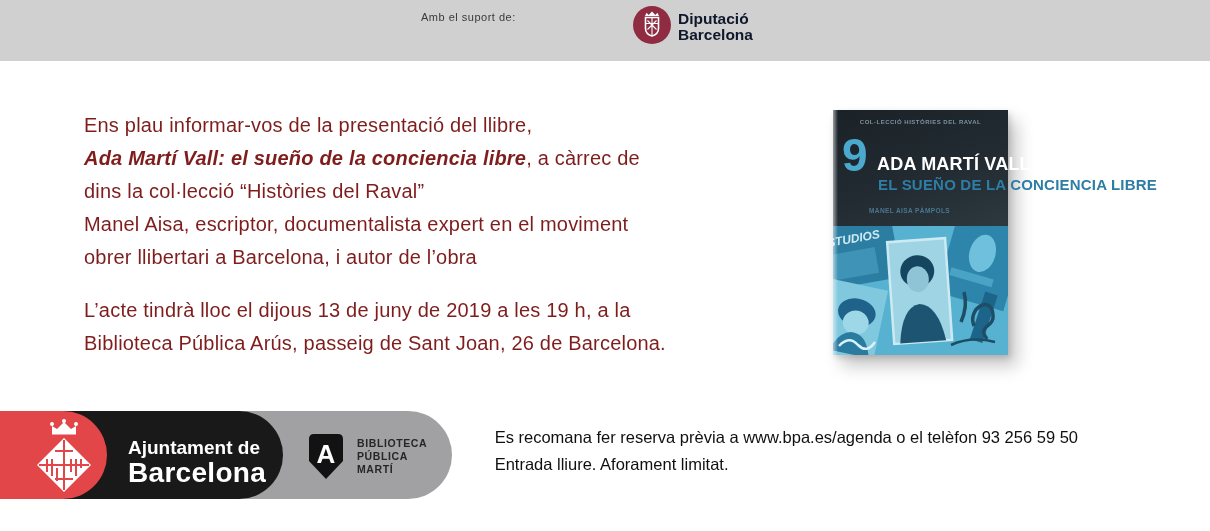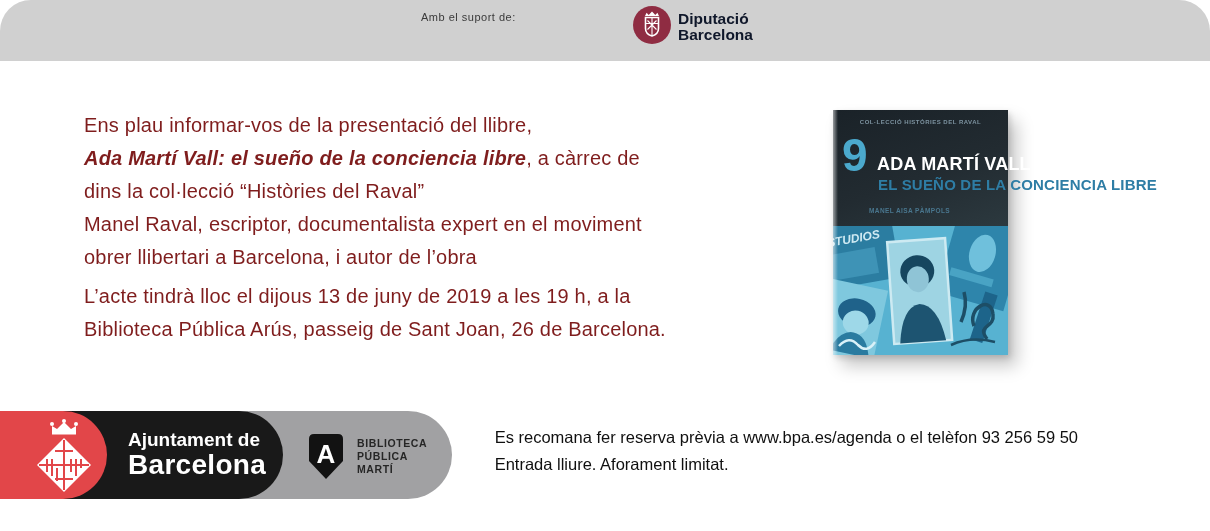--- a/index.html
+++ b/index.html
@@ -1,32 +1,32 @@
 <!DOCTYPE html>
 <html><head>
 <meta charset="utf-8">
 <style>
   * { margin:0; padding:0; box-sizing:border-box; }
   html,body { background:#ffffff; }
   body { font-family:"Liberation Sans", sans-serif; }
   .page {
     position:relative; width:1210px; height:531px; background:#ffffff;
-    overflow:hidden; margin:0 auto;border-radius:31px;
+    overflow:hidden; margin:0 auto;
   }
 
   
   .top-banner { position:absolute; left:0; top:0; width:1210px; height:61px; background:#d0d0d0; }
   .support-label { position:absolute; left:421px; top:11px; font-size:11px; letter-spacing:0.5px; color:#3a3a3a; }
   .dipu-logo-circle { position:absolute; left:633px; top:6px; width:38px; height:38px; }
   .dipu-wordmark { position:absolute; left:678px; top:11px; font-size:15.5px; font-weight:bold; line-height:16px; color:#0f172a; }
 
   
   .invite { position:absolute; left:84px; top:109px; width:660px; text-align:left;
             font-size:20px; line-height:33px; color:#7f1d1d; letter-spacing:0.2px; }
-  .invite .para2 { margin-top:6px; }
+  .invite .para2 { margin-top:20px; }
   .book-title-inline { font-weight:bold; font-style:italic; }
 
   
   .book { position:absolute; left:833px; top:110px; width:175px; height:245px;
           box-shadow:9px 11px 16px rgba(0,0,0,0.22), 2px 3px 6px rgba(0,0,0,0.15); }
   .book-top { position:relative; width:100%; height:116px;
           background:linear-gradient(160deg,#1a2228 0%,#222b31 55%,#2c393f 100%); }
   .book-edge { position:absolute; left:0; top:0; bottom:0; width:5px;
           background:linear-gradient(90deg, rgba(255,255,255,0.55), rgba(255,255,255,0)); z-index:5; }
   .cover-collection { position:absolute; left:0; right:0; top:9px; text-align:center;
@@ -42,21 +42,21 @@
   .book-collage { width:100%; height:129px; display:block; }
 
   
   .logo-bar { position:absolute; left:0; top:411px; width:455px; height:88px; }
   .pill { position:absolute; top:0; height:88px; border-radius:0 44px 44px 0; }
   .pill-gray  { left:90px;  width:362px; background:#a1a1a3; }
   .pill-black { left:0;     width:283px; background:#191919; }
   .pill-red   { left:0;     width:107px; background:#e24649; }
   .bcn-crest { position:absolute; left:36px; top:8px; }
   .ajuntament-text { position:absolute; left:128px; top:19px; color:#ffffff; }
-  .ajuntament-text .l1 { font-size:19px; font-weight:bold; line-height:20px; }
+  .ajuntament-text .l1 { font-size:19px; font-weight:bold; line-height:20px;margin-top:8px; }
   .ajuntament-text .l2 { font-size:28px; font-weight:bold; line-height:29px; letter-spacing:0.3px; }
   .arus-badge { position:absolute; left:306px; top:20px; }
   .arus-text { position:absolute; left:357px; top:26px; font-size:10.5px; font-weight:bold;
                line-height:13px; letter-spacing:0.6px; color:#262626; }
 
   
   .footer-info { position:absolute; right:132px; top:424px; text-align:left;
                  font-size:16.5px; line-height:27px; color:#101010; }
 </style>
 </head>
@@ -76,21 +76,21 @@
     <div class="dipu-wordmark">
       <div>Diputació</div>
       <div>Barcelona</div>
     </div>
   </div>
 
   <div class="invite">
     <div>Ens plau informar-vos de la presentació del llibre,</div>
     <div><span class="book-title-inline">Ada Martí Vall: el sueño de la conciencia libre</span><span>, a càrrec de</span></div>
     <div>dins la col·lecció “Històries del Raval”</div>
-    <div>Manel Raval, escriptor, documentalista expert en el moviment</div>
+    <div>Manel Aisa, escriptor, documentalista expert en el moviment</div>
     <div>obrer llibertari a Barcelona, i autor de l’obra</div>
     <div class="para2">
       <div>L’acte tindrà lloc el dijous 13 de juny de 2019 a les 19 h, a la</div>
       <div>Biblioteca Pública Arús, passeig de Sant Joan, 26 de Barcelona.</div>
     </div>
   </div>
 
   <div class="book">
     <div class="book-edge"></div>
     <div class="book-top">

